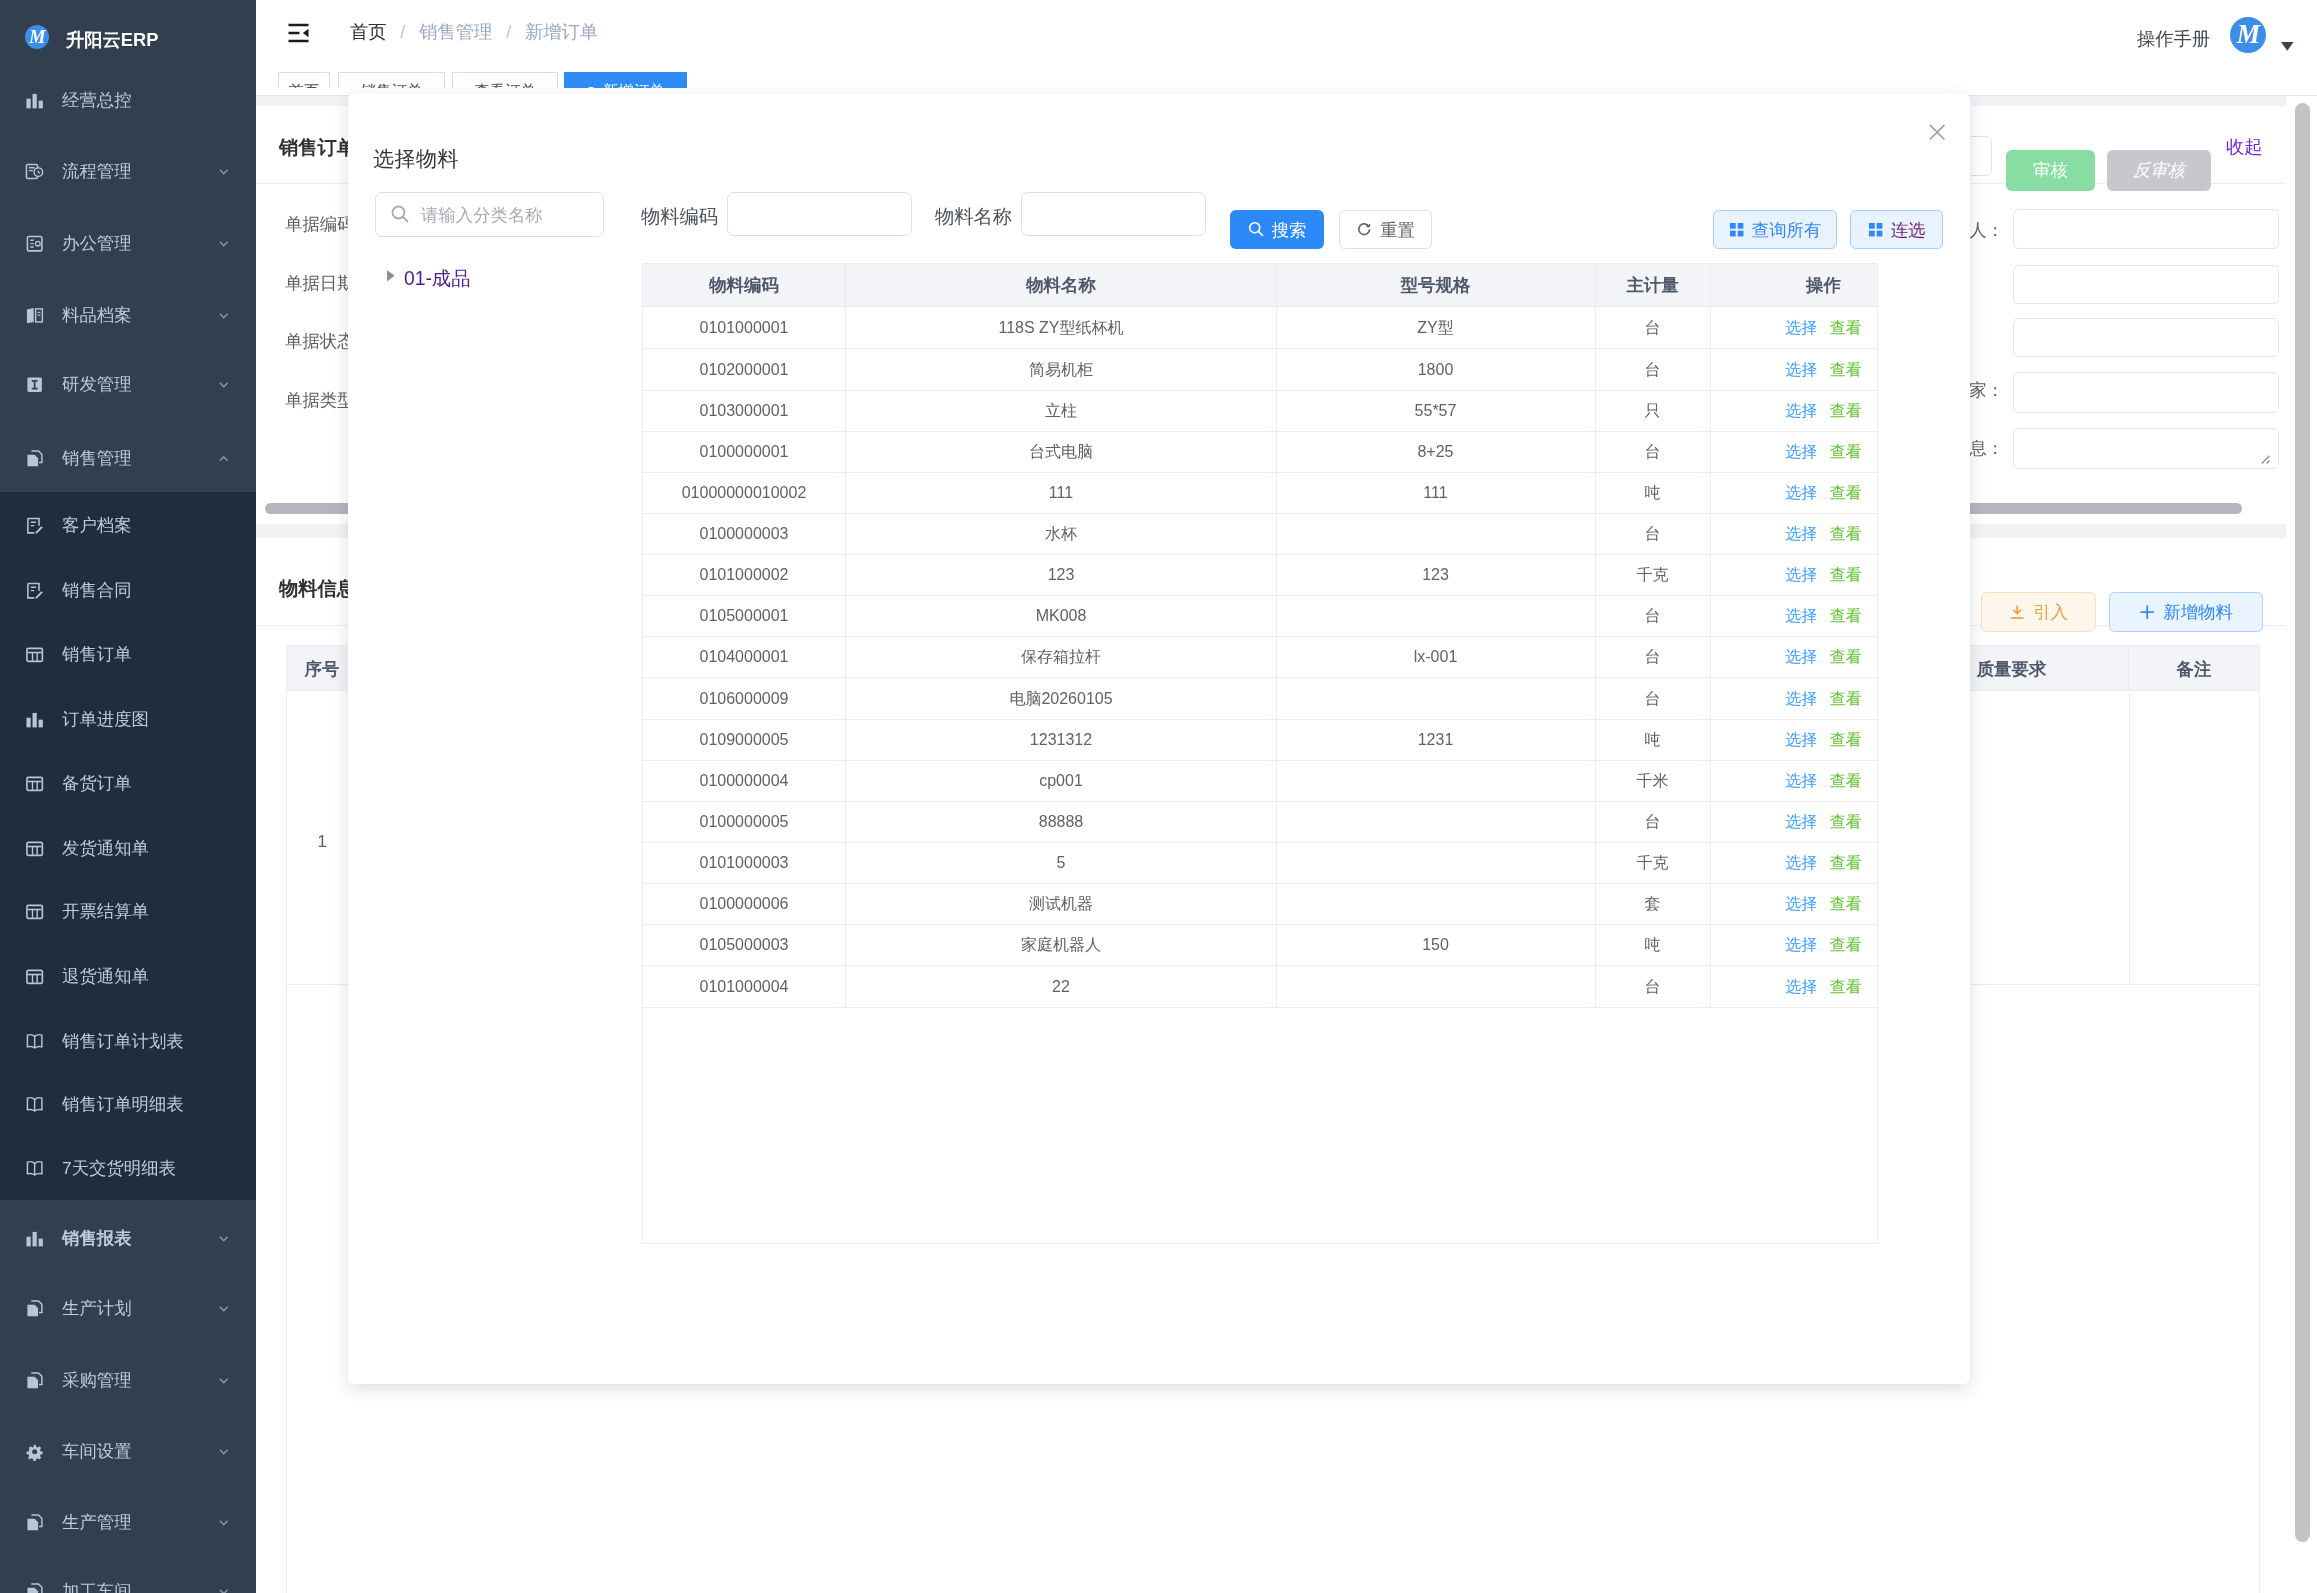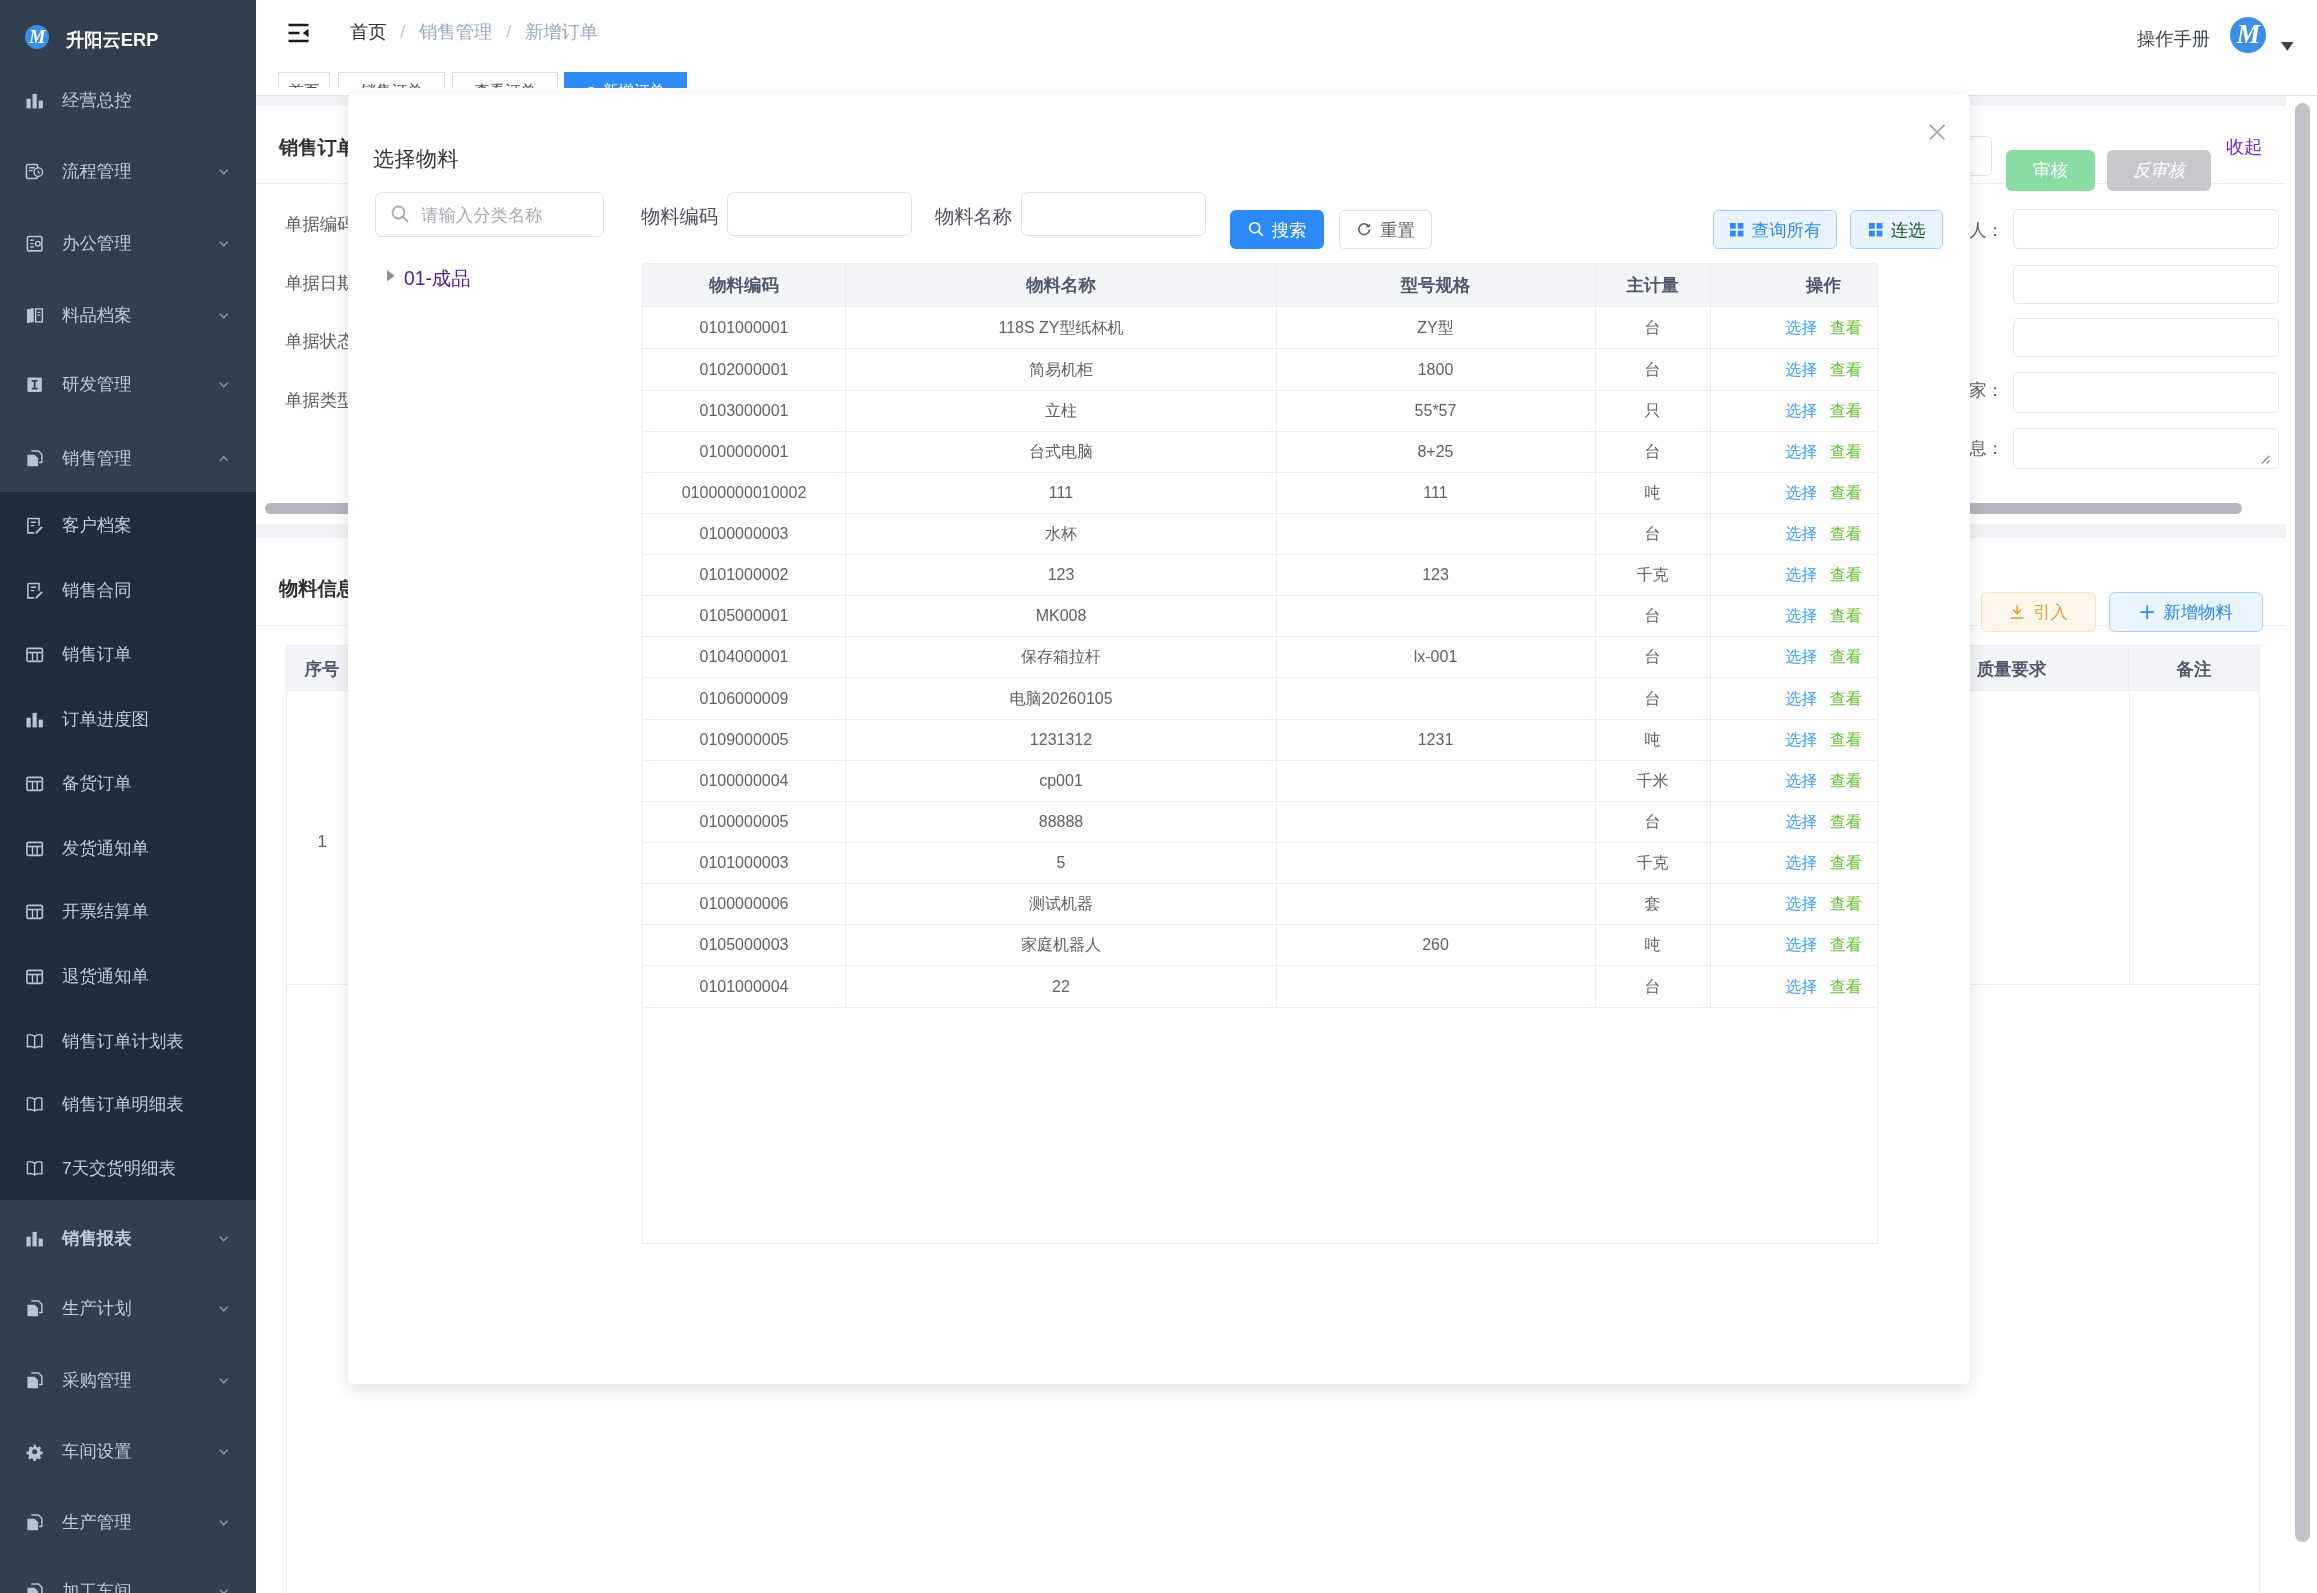--- a/index.html
+++ b/index.html
@@ -375,21 +375,21 @@
     <div class="btn" style="left:991px;top:100px;width:93px;height:39px;background:#fff;border:1px solid #dcdfe6;color:#5f6368;"><svg width="16.4" height="16.4" viewBox="0 0 17 17">
           <path d="M13.35 5.7 A5.6 5.6 0 1 0 14.1 8.5" stroke="#5f6368" stroke-width="1.7" fill="none"></path>
           <path d="M13.5 6.1 L10.8 5.5 M13.5 6.1 L14.3 3.3" stroke="#5f6368" stroke-width="1.5" fill="none"></path>
         </svg>重置</div>
     <div class="btn" style="left:1365px;top:100px;width:124px;height:39px;background:#e8f3ff;border:1px solid #a3cdff;color:#3089f8;"><svg width="15.4" height="15.4" viewBox="0 0 16 16">
           <rect x="1" y="1" width="6" height="6" fill="#3089f8"></rect>
           <rect x="9" y="1" width="6" height="6" fill="#3089f8"></rect>
           <rect x="1" y="9" width="6" height="6" fill="#3089f8"></rect>
           <rect x="9" y="9" width="6" height="6" fill="#3089f8"></rect>
         </svg>查询所有</div>
-    <div class="btn" style="left:1502px;top:100px;width:93px;height:39px;background:#e8f3ff;border:1px solid #a3cdff;color:#14532d;"><svg width="15.4" height="15.4" viewBox="0 0 16 16">
+    <div class="btn" style="left:1502px;top:100px;width:93px;height:39px;background:#e8f3ff;border:1px solid #a3cdff;color:#701a75;"><svg width="15.4" height="15.4" viewBox="0 0 16 16">
           <rect x="1" y="1" width="6" height="6" fill="#3089f8"></rect>
           <rect x="9" y="1" width="6" height="6" fill="#3089f8"></rect>
           <rect x="1" y="9" width="6" height="6" fill="#3089f8"></rect>
           <rect x="9" y="9" width="6" height="6" fill="#3089f8"></rect>
         </svg>连选</div>
     <svg class="abs" style="left:37px;top:175px;" width="11.6" height="13.5" viewBox="0 0 12 14">
         <path d="M2 1 L10 7 L2 13 Z" fill="#8a9099"></path>
       </svg>
     <div class="abs" style="left:56px;top:171px;font-size:19.3px;color:#4c1d95;">01-成品</div>
     <div id="mtable">
@@ -505,21 +505,21 @@
           <div class="mrow" style="top:619px;">
             <div class="c1">0100000006</div>
             <div class="c2">测试机器</div>
             <div class="c3"></div>
             <div class="c4">套</div>
             <div class="c5"><span class="lnk-b">选择</span><span class="lnk-g">查看</span></div>
           </div>
           <div class="mrow" style="top:660px;">
             <div class="c1">0105000003</div>
             <div class="c2">家庭机器人</div>
-            <div class="c3">260</div>
+            <div class="c3">150</div>
             <div class="c4">吨</div>
             <div class="c5"><span class="lnk-b">选择</span><span class="lnk-g">查看</span></div>
           </div>
           <div class="mrow" style="top:702px;">
             <div class="c1">0101000004</div>
             <div class="c2">22</div>
             <div class="c3"></div>
             <div class="c4">台</div>
             <div class="c5"><span class="lnk-b">选择</span><span class="lnk-g">查看</span></div>
           </div>

